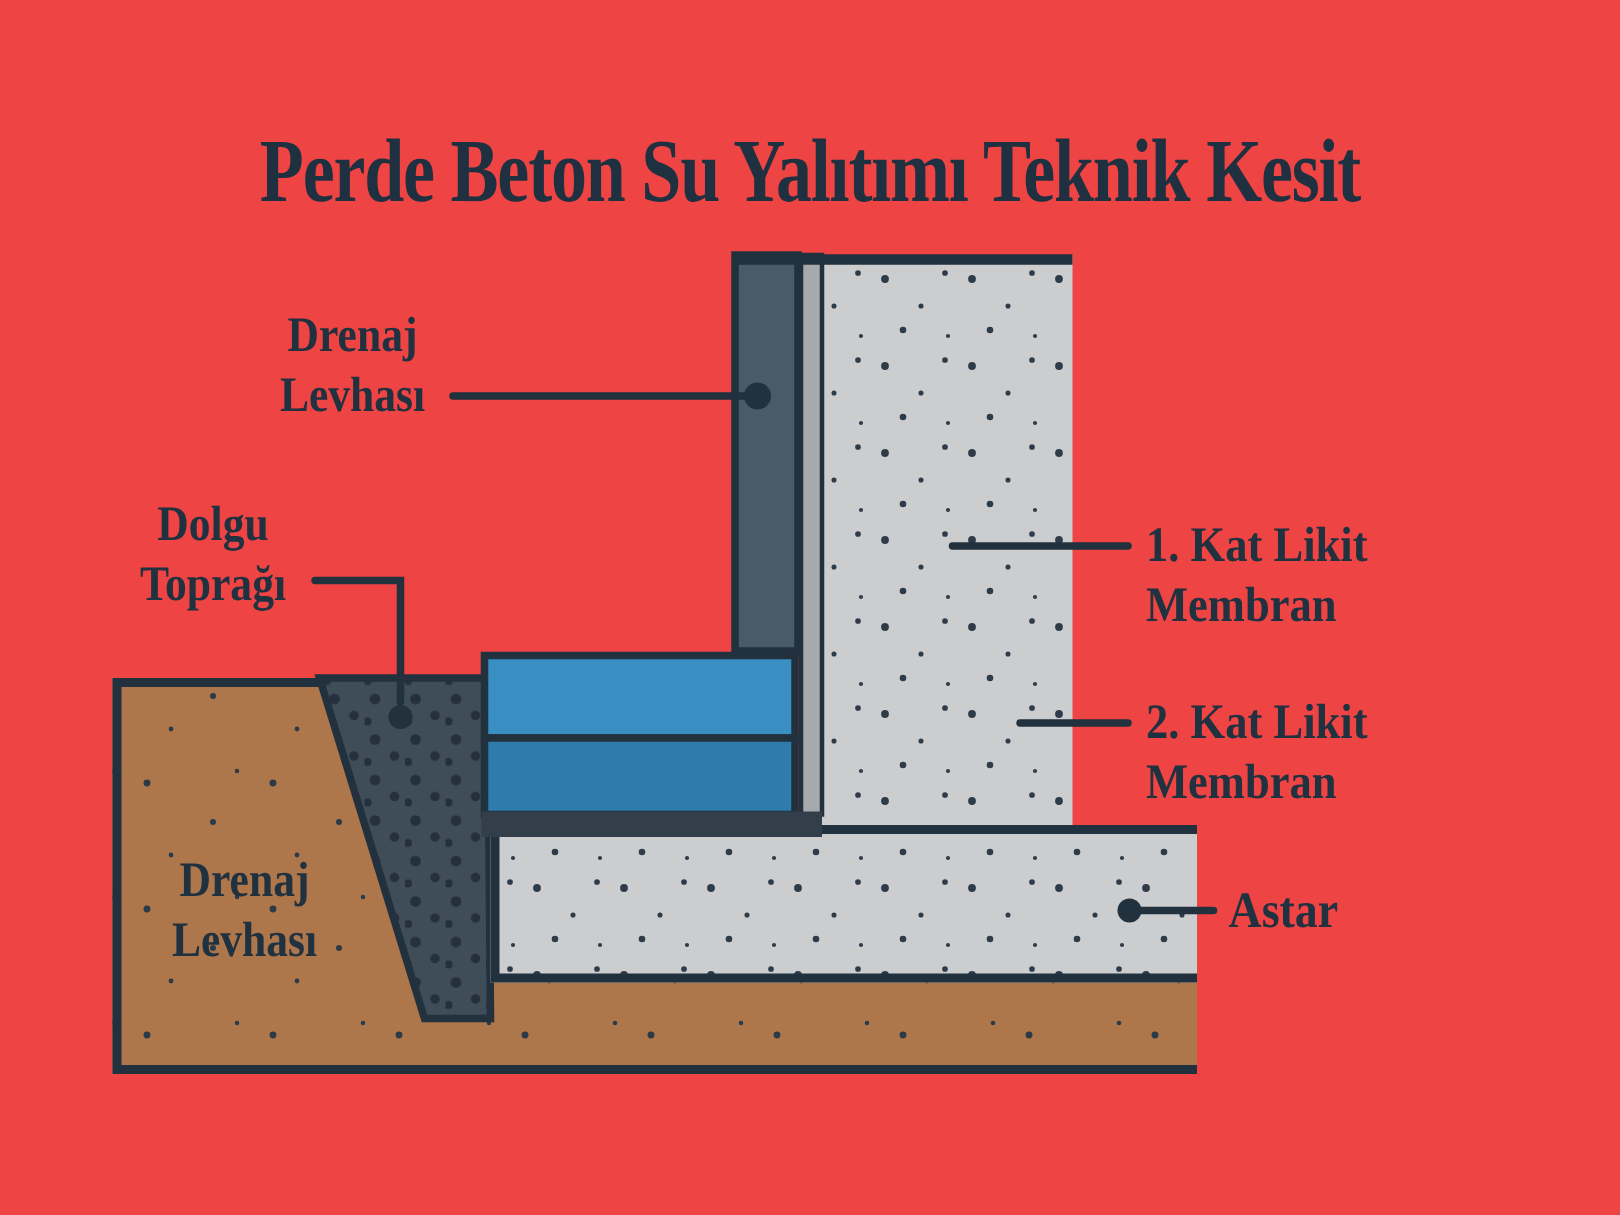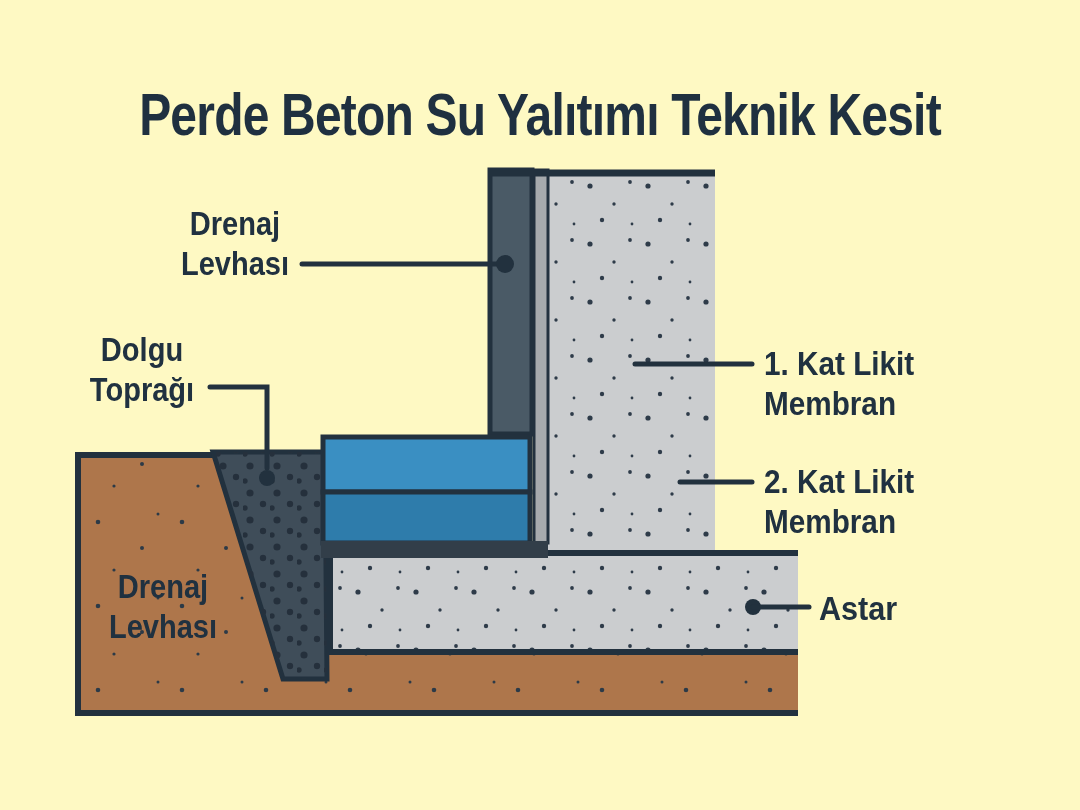--- a/index.html
+++ b/index.html
@@ -1,18 +1,18 @@
 <!DOCTYPE html>
 <html><head>
 <meta charset="utf-8">
 <style>
   html,body{margin:0;padding:0;background:#ededee;}
   .stage{
     position:relative;width:1080px;height:810px;overflow:hidden;
-    background:#fef9c3;font-family:Liberation Sans, sans-serif;
+    background:#ef4444;font-family:Liberation Serif, serif;
   }
   .diagram{position:absolute;left:0;top:0;}
   .edge{stroke:#22313e;}
   .leader{stroke:#22313e;stroke-width:5;stroke-linecap:round;fill:none;}
   .dot{fill:#22313e;}
   .title{
     position:absolute;left:0;right:0;top:80;text-align:center;
     font-size:60px;font-weight:bold;color:#1f3040;letter-spacing:-1px;
     transform:scaleX(.8);transform-origin:50% 50%;white-space:nowrap;
     top:80px;

